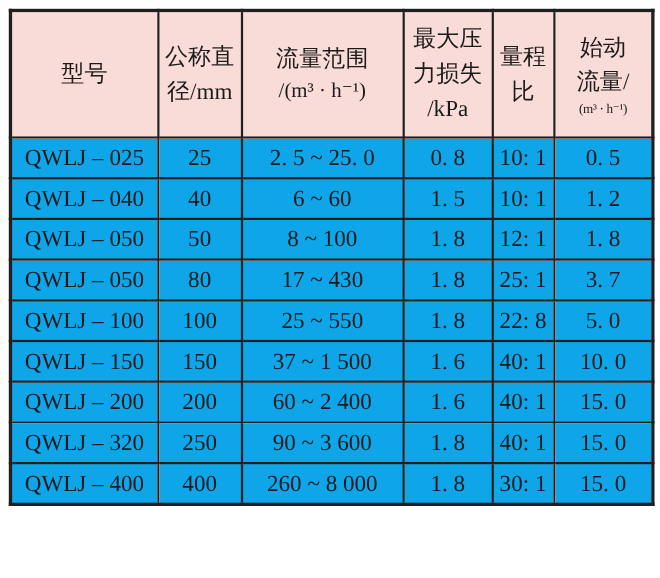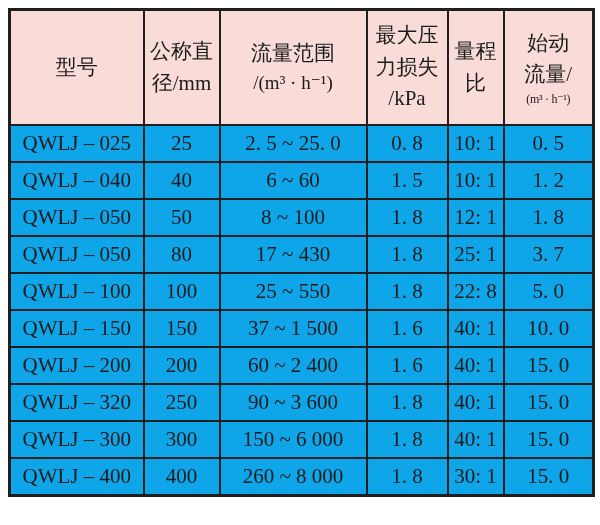--- a/index.html
+++ b/index.html
@@ -173,28 +173,20 @@
       </tr>
       <tr>
         <td class="model-cell">QWLJ – 320</td>
         <td>250</td>
         <td>90 ~ 3 600</td>
         <td>1. 8</td>
         <td>40: 1</td>
         <td>15. 0</td>
       </tr>
       <tr>
-        <td class="model-cell">QWLJ – 300</td>
-        <td>300</td>
-        <td>150 ~ 6 000</td>
-        <td>1. 8</td>
-        <td>40: 1</td>
-        <td>15. 0</td>
-      </tr>
-      <tr>
         <td class="model-cell">QWLJ – 400</td>
         <td>400</td>
         <td>260 ~ 8 000</td>
         <td>1. 8</td>
         <td>30: 1</td>
         <td>15. 0</td>
       </tr>
     </tbody>
   </table>
 </div>

